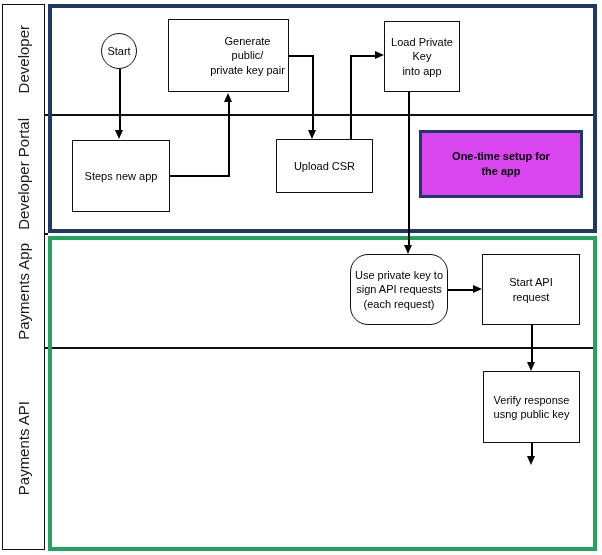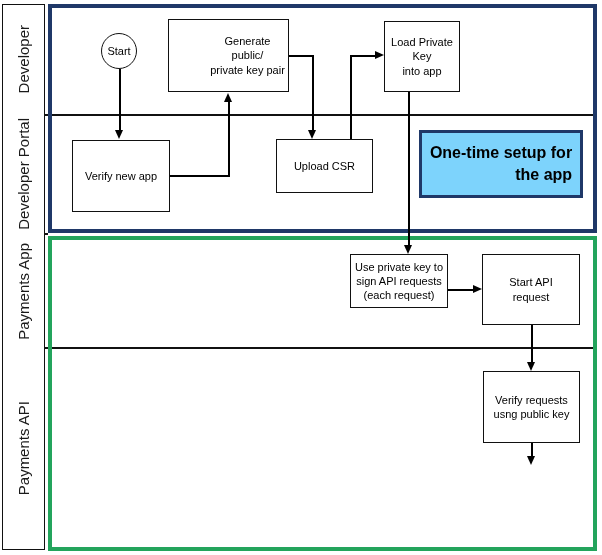--- a/index.html
+++ b/index.html
@@ -28,32 +28,32 @@
   
   .group-frame { position:absolute; border-style:solid; background:transparent; z-index:2; }
   .frame-setup   { left:48px; top:4px;   width:549px; height:229px; border-width:4px; border-color:var(--navy); }
   .frame-request { left:48px; top:236px; width:549px; height:315px; border-width:4px; border-color:var(--green); }
 
   
   .node { position:absolute; background:#fff; border:1.5px solid var(--ink);
           display:flex; align-items:center; justify-content:center; text-align:center;
           font-size:11px; line-height:1.3; color:#000; white-space:pre-line; z-index:6; padding:2px; }
   .start-circle { border-radius:50%; }
-  .callout { position:absolute; background:#7dd3fc; display:flex; align-items:center; justify-content:center;
-             text-align:right; font-size:16px; font-weight:bold; color:#000;
+  .callout { position:absolute; background:#d946ef; display:flex; align-items:center; justify-content:center;
+             text-align:center; font-size:11px; font-weight:bold; color:#000;
              white-space:pre-line; z-index:6; line-height:1.35; }
   .callout-setup   { left:419px; top:130px; width:164px; height:68px; border:3.5px solid var(--navy); }
   .callout-request { left:171px; top:404px; width:165px; height:65px; border:3.5px solid var(--green); }
 
   .n-start    { left:101px; top:33px;  width:36px; height:36px; }
   .n-generate { left:168px; top:19px;  width:121px; height:73px;padding-left:40px; }
   .n-loadkey  { left:384px; top:21px;  width:76px; height:71px; }
   .n-create   { left:72px;  top:140px; width:98px; height:72px; }
   .n-upload   { left:276px; top:139px; width:97px; height:54px; }
-  .n-usekey   { left:350px; top:254px; width:98px; height:54px; }
+  .n-usekey   { left:350px; top:254px; width:98px; height:71px;border-radius:18px; }
   .n-submit   { left:482px; top:254px; width:98px; height:71px; }
   .n-verify   { left:483px; top:371px; width:97px; height:72px; }
   .n-process  { left:483px; top:465px; width:97px; height:70px; }
 
   
   .ln { position:absolute; background:#000; z-index:5; }
   .ah { position:absolute; width:0; height:0; z-index:5; }
   .ah-down  { border-left:4.5px solid transparent; border-right:4.5px solid transparent; border-top:9px solid #000; }
   .ah-up    { border-left:4.5px solid transparent; border-right:4.5px solid transparent; border-bottom:9px solid #000; }
   .ah-right { border-top:4.5px solid transparent; border-bottom:4.5px solid transparent; border-left:9px solid #000; }
@@ -129,26 +129,26 @@
   <div class="ah ah-down a7-a"></div>
 
   <div class="ln a8-v"></div>
   <div class="ah ah-down a8-a"></div>
 
   <div class="node start-circle n-start">Start</div>
   <div class="node n-generate">Generate public/
 private key pair</div>
   <div class="node n-loadkey">Load Private Key
 into app</div>
-  <div class="node n-create">Verify new app</div>
+  <div class="node n-create">Steps new app</div>
   <div class="node n-upload">Upload CSR</div>
   <div class="node n-usekey">Use private key to
 sign API requests
 (each request)</div>
   <div class="node n-submit">Start API
 request</div>
-  <div class="node n-verify">Verify requests
+  <div class="node n-verify">Verify response
 usng public key</div>
 
   <div class="callout callout-setup">One-time setup for
 the app</div>
 
 </div>
 
 </body></html>

